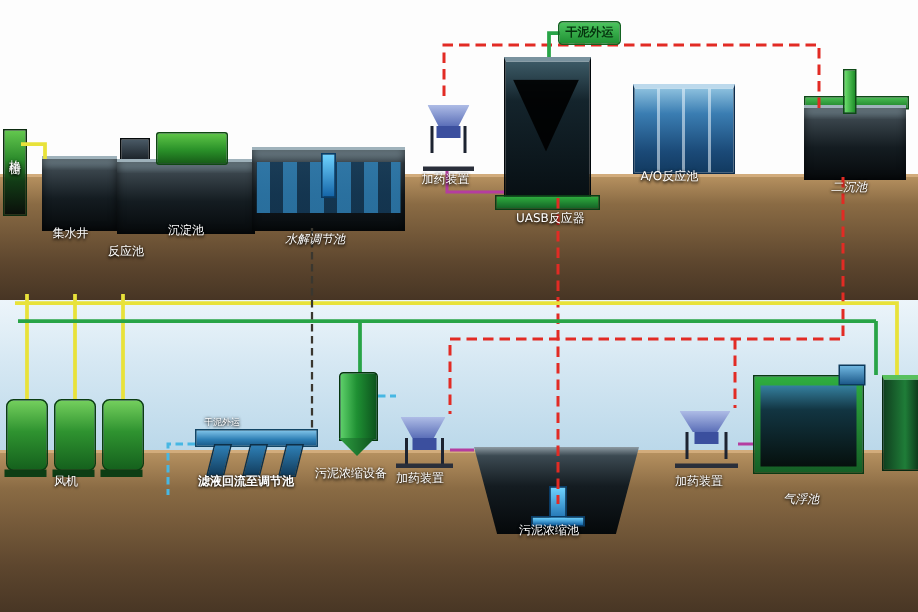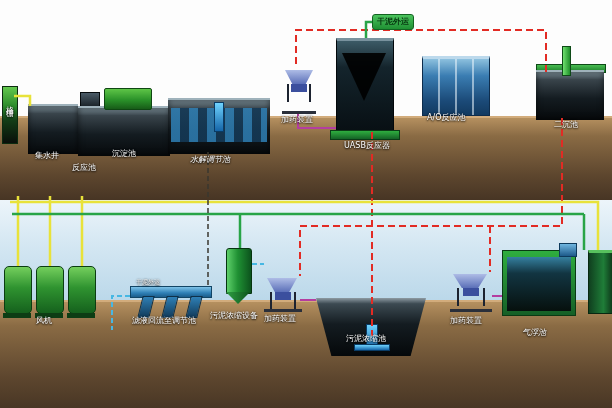--- a/index.html
+++ b/index.html
@@ -183,23 +183,23 @@
   </svg>
 
   <div class="label vert" style="left:4px;top:100px;">格栅</div>
   <div class="label" style="left:35px;top:151px;">集水井</div>
   <div class="label" style="left:72px;top:163px;">反应池</div>
   <div class="label" style="left:112px;top:149px;">沉淀池</div>
   <div class="label" style="left:190px;top:155px;font-style:italic;">水解调节池</div>
   <div class="label" style="left:281px;top:115px;">加药装置</div>
   <div class="label" style="left:344px;top:141px;">UASB反应器</div>
   <div class="label" style="left:427px;top:113px;">A/O反应池</div>
-  <div class="label" style="left:554px;top:120px;">二沉池</div>
+  <div class="label" style="left:554px;top:120px;font-style:italic;">二沉池</div>
   <div class="label" style="left:36px;top:316px;">风机</div>
   <div class="label tiny" style="left:136px;top:278px;">干泥外运</div>
-  <div class="label" style="left:132px;top:316px;">滤液回流至调节池</div>
+  <div class="label" style="left:132px;top:316px;font-weight:bold;">滤液回流至调节池</div>
   <div class="label" style="left:210px;top:311px;">污泥浓缩设备</div>
   <div class="label" style="left:264px;top:314px;">加药装置</div>
-  <div class="label" style="left:346px;top:334px;">污泥浓缩池</div>
+  <div class="label" style="left:346px;top:349px;">污泥浓缩池</div>
   <div class="label" style="left:450px;top:316px;">加药装置</div>
   <div class="label" style="left:522px;top:328px;font-style:italic;">气浮池</div>
 
 </div>
 
 </body></html>

